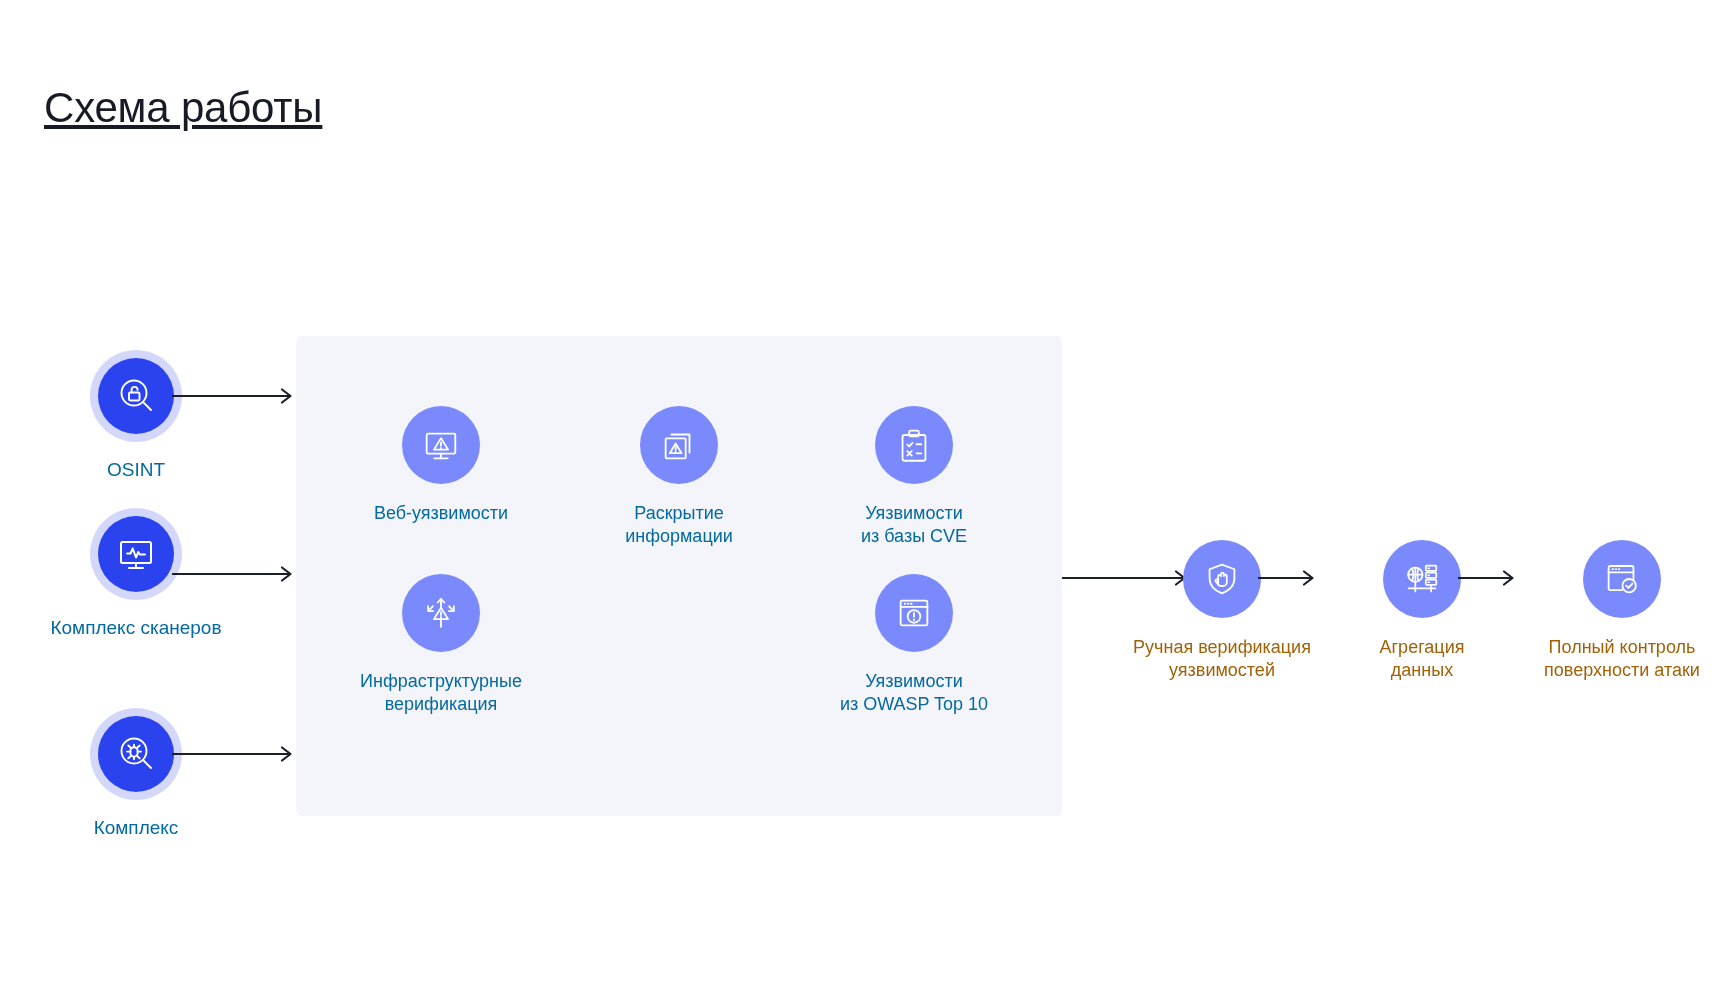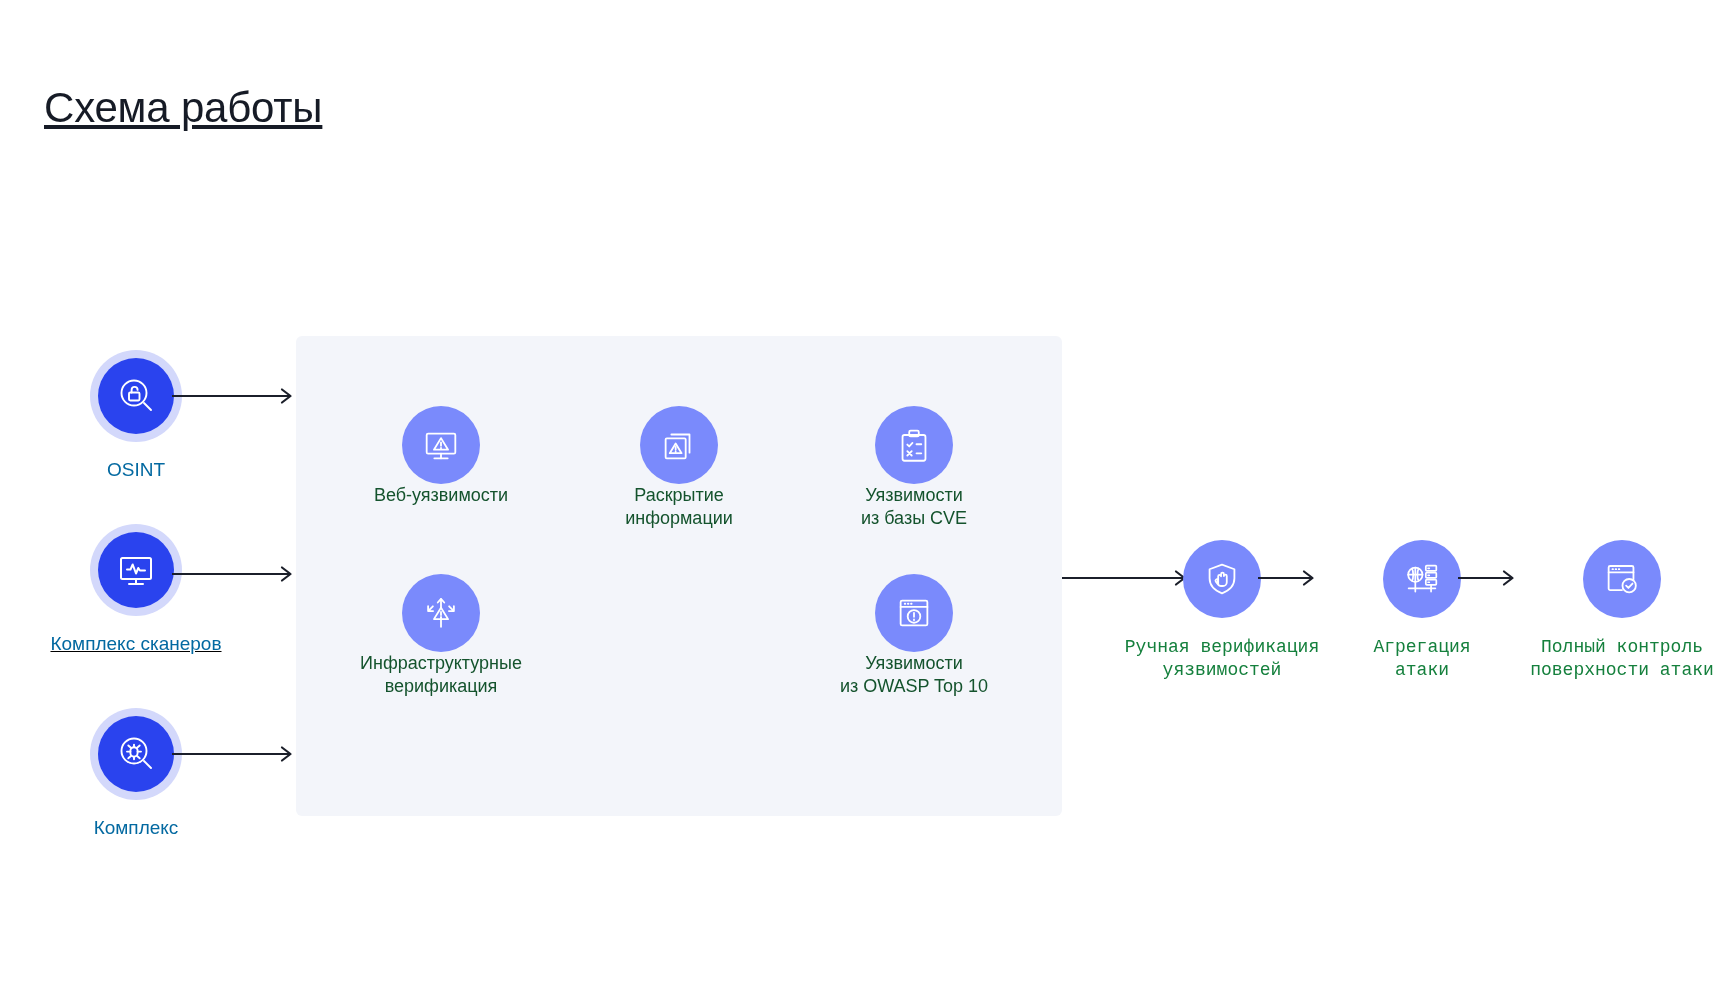--- a/index.html
+++ b/index.html
@@ -85,23 +85,24 @@
     width: 78px;
     height: 78px;
     margin: 0 auto;
     border-radius: 50%;
     background: #7a8afc;
     display: flex;
     align-items: center;
     justify-content: center;
   }
   .cap-label {
+    margin-top: 18px;
     font-size: 18px;
     line-height: 23px;
-    color: #14532d;
+    color: #0369a1;
     font-weight: 400;
     white-space: pre-line;
   }
 
   
   .stage-node {
     position: absolute;
     width: 240px;
     text-align: center;
   }
@@ -112,24 +113,23 @@
     border-radius: 50%;
     background: #7a8afc;
     display: flex;
     align-items: center;
     justify-content: center;
   }
   .stage-label {
     margin-top: 18px;
     font-size: 18px;
     line-height: 23px;
-    color: #15803d;
+    color: #a16207;
     font-weight: 400;
     white-space: pre-line;
-    font-family: Liberation Mono, monospace;
   }
 
   
   .arrow {
     position: absolute;
   }
   svg { display: block; overflow: visible; }
 </style>
 </head>
 <body>
@@ -147,21 +147,21 @@
             <path d="M30 29 L37 36"></path>
             <rect x="15" y="18.5" width="10.5" height="8" rx="1.2"></rect>
             <path d="M17.6 18.5 v-2.6 a3 3 0 0 1 6 0"></path>
           </svg>
         </span>
       </div>
     </div>
     <div class="source-label">OSINT</div>
   </div>
 
-  <div class="source-node" style="left:16px; top:524px;text-decoration:underline;">
+  <div class="source-node" style="left:16px; top:508px;">
     <div class="source-ring">
       <div class="source-disc">
         <span>
           <svg width="44" height="44" viewBox="0 0 44 44" fill="none" stroke="#ffffff" stroke-width="2" stroke-linecap="round" stroke-linejoin="round">
             <rect x="7" y="10" width="30" height="21" rx="1.5"></rect>
             <path d="M22 31 v5"></path>
             <path d="M15 36 h14"></path>
             <path d="M13 21.5 h3.5 l2.2-5 3.3 9 2.3-5.5 1.6 2.6 h5.1"></path>
           </svg>
         </span>
@@ -334,21 +334,21 @@
           <rect x="26" y="15.3" width="11" height="5.6" rx="1"></rect>
           <rect x="26" y="22.6" width="11" height="5.6" rx="1"></rect>
           <path d="M28.4 10.8 h1.2 M28.4 18.1 h1.2 M28.4 25.4 h1.2"></path>
           <path d="M15 25 v6.8 M31.5 28.2 v3.6"></path>
           <path d="M8 31.8 h28"></path>
           <path d="M15 31.8 v3.4 M31.5 31.8 v3.4"></path>
         </svg>
       </span>
     </div>
     <div class="stage-label">Агрегация
-атаки</div>
+данных</div>
   </div>
 
   <div class="arrow" style="left:1458px; top:570px;">
     <svg width="64" height="16" viewBox="0 0 64 16">
       <path d="M0 8 H54" stroke="#1b1f2a" stroke-width="2.2"></path>
       <path d="M46 1.5 L54.5 8 L46 14.5" stroke="#1b1f2a" stroke-width="2.2" fill="none" stroke-linecap="round" stroke-linejoin="round"></path>
     </svg>
   </div>
 
   <div class="stage-node" style="left:1502px; top:540px;">

